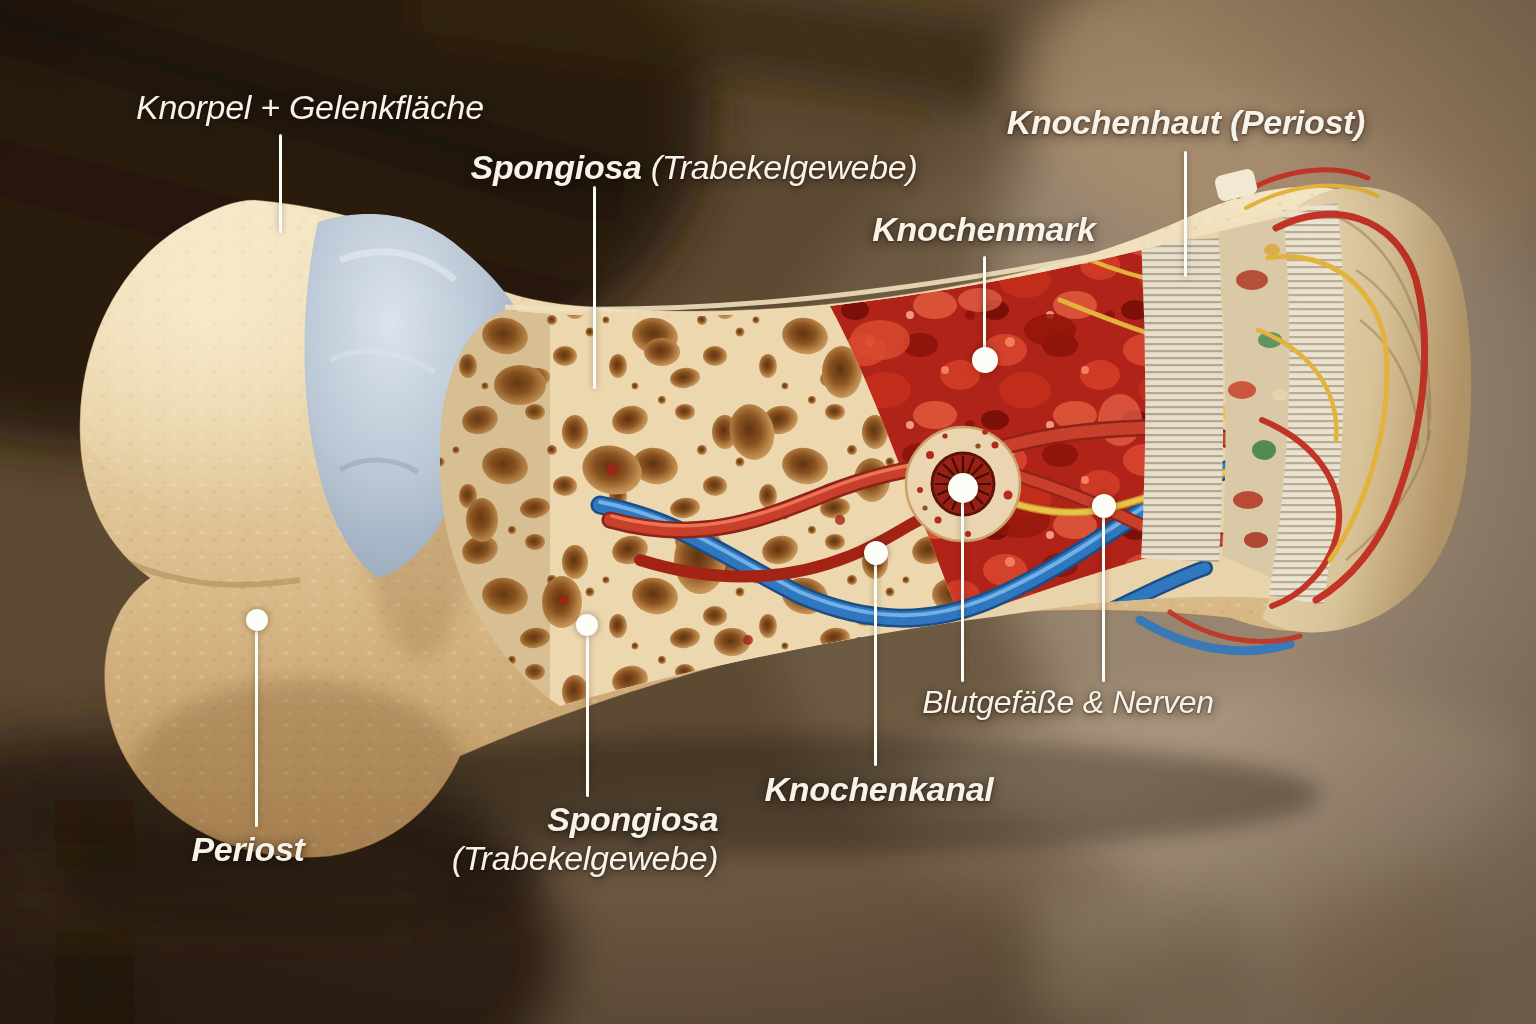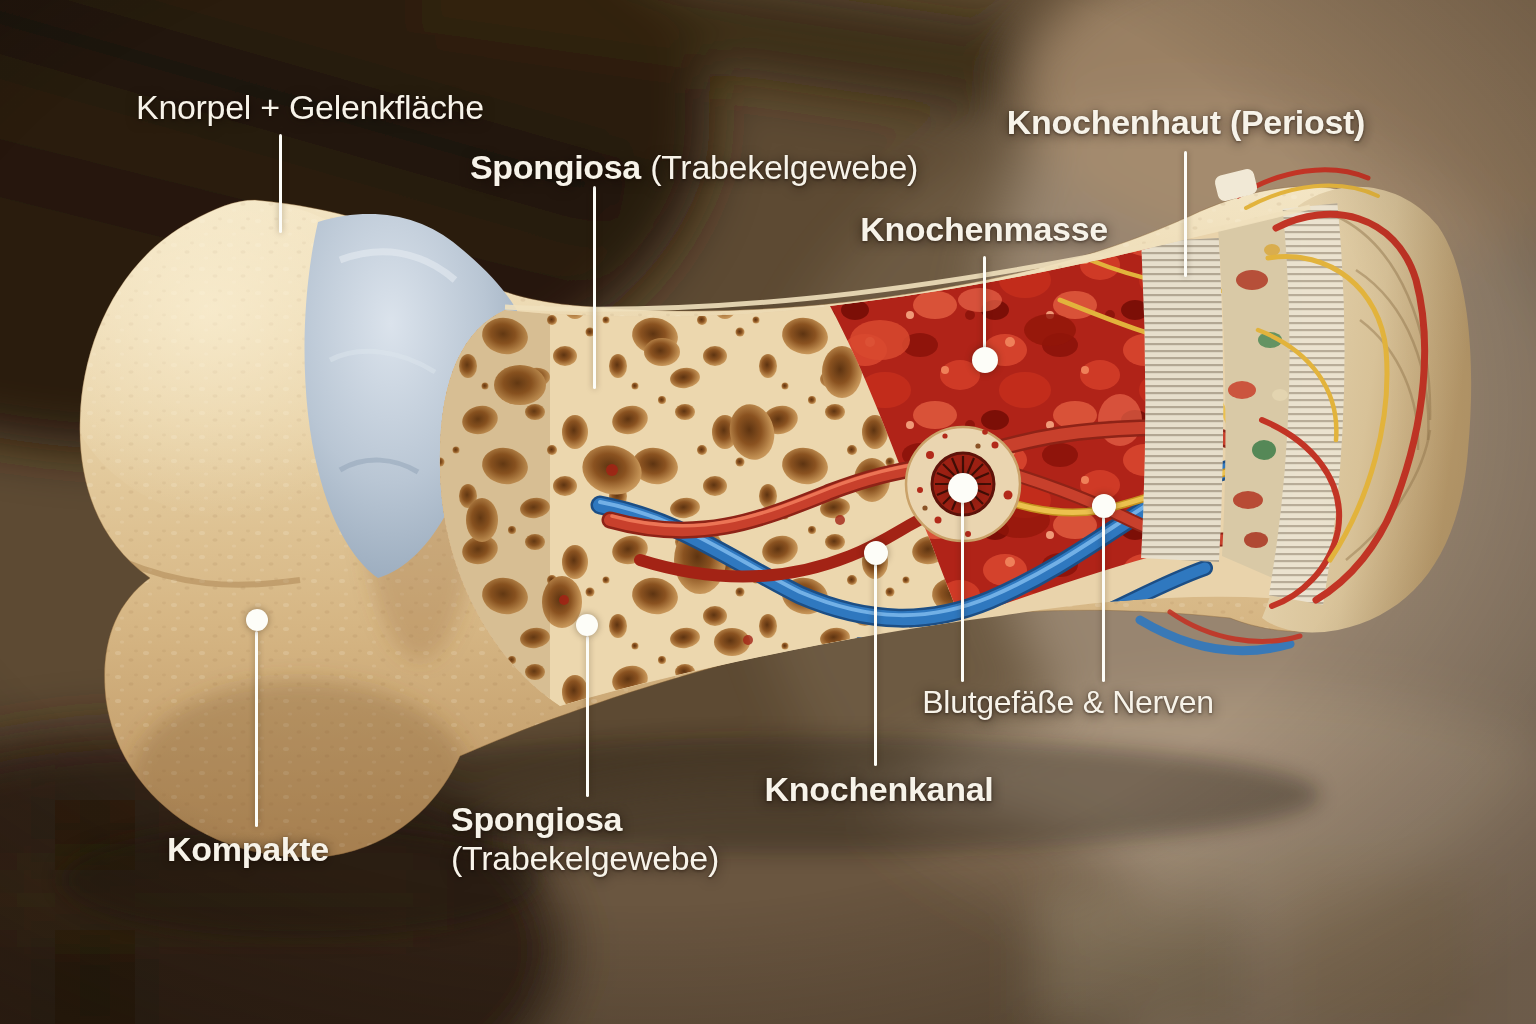--- a/index.html
+++ b/index.html
@@ -1,22 +1,22 @@
 <!DOCTYPE html>
 <html style="--label-text: #f7f3e9; --leader-line: #fdfdf8; --bone-light: #f1e2bf; --bone-mid: #e0c696; --bone-shadow: #b98f5c; --cartilage: #b9c6d4; --trabecular: #ecd7ae; --trabecular-hole: #8a5220; --marrow-red: #b02318; --vessel-red: #c23a28; --vessel-blue: #2f78bf; --nerve-yellow: #e2b33c; --periosteum: #e9e0cc; --background-brown: #56422c;"><head>
 <meta charset="utf-8">
 <style>
   html,body{margin:0;padding:0;background:#2a1d10;}
   .stage{position:relative;width:1536px;height:1024px;overflow:hidden;
          font-family:"Liberation Sans",sans-serif;background:#54422c;}
   .art{position:absolute;inset:0;}
   .label{position:absolute;color:var(--label-text,#f7f3e9);font-size:34px;line-height:1.16;
          letter-spacing:-0.3px;white-space:nowrap;
-         text-shadow:0 2px 12px rgba(25,14,5,.65),0 1px 3px rgba(25,14,5,.5);}
-  .center{transform:translateX(-50%);text-align:left;}
+         text-shadow:0 2px 12px rgba(25,14,5,.65),0 1px 3px rgba(25,14,5,.5);font-style:italic;}
+  .center{transform:translateX(-50%);text-align:right;}
   .b{font-weight:700;}
   .leader{position:absolute;width:3px;background:var(--leader-line,#fdfdf8);
           box-shadow:0 0 6px rgba(40,24,10,.35);border-radius:2px;}
   .dot{position:absolute;border-radius:50%;background:var(--leader-line,#fdfdf8);
        box-shadow:0 0 7px rgba(40,24,10,.4);}
 </style>
 </head>
 <body>
 
 <div class="stage">
@@ -324,30 +324,30 @@
 <div class="dot" style="left:246px;top:609px;width:22px;height:22px"></div>
 <div class="leader" style="left:586px;top:636px;height:161px"></div>
 <div class="dot" style="left:576px;top:614px;width:22px;height:22px"></div>
 
 <div class="label" style="left:136px;top:88px">Knorpel + Gelenkfläche</div>
 
 <div class="label center" style="left:694px;top:148px">
   <span class="b">Spongiosa</span><span> (Trabekelgewebe)</span>
 </div>
 
-<div class="label center b" style="left:984px;top:210px">Knochenmasse</div>
+<div class="label center b" style="left:984px;top:210px">Knochenmark</div>
 
 <div class="label center b" style="left:1186px;top:103px">Knochenhaut  (Periost)</div>
 
 <div class="label center" style="left:1068px;top:684px;font-size:32px">Blutgefäße &amp; Nerven</div>
 
 <div class="label center b" style="left:879px;top:770px">Knochenkanal</div>
 
 <div class="label center b" style="left:248px;top:830px">
-  <div>Kompakte</div>
+  <div>Periost</div>
 </div>
 
 <div class="label center" style="left:585px;top:800px">
   <div class="b">Spongiosa</div>
   <div>(Trabekelgewebe)</div>
 </div>
 
 </div>
 
 </body></html>

